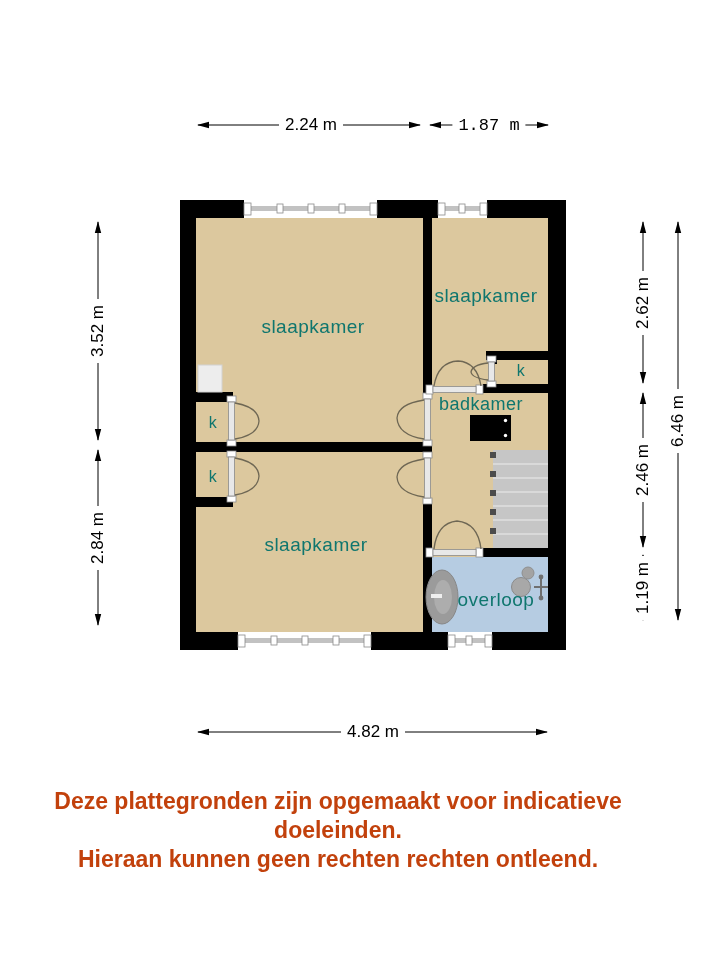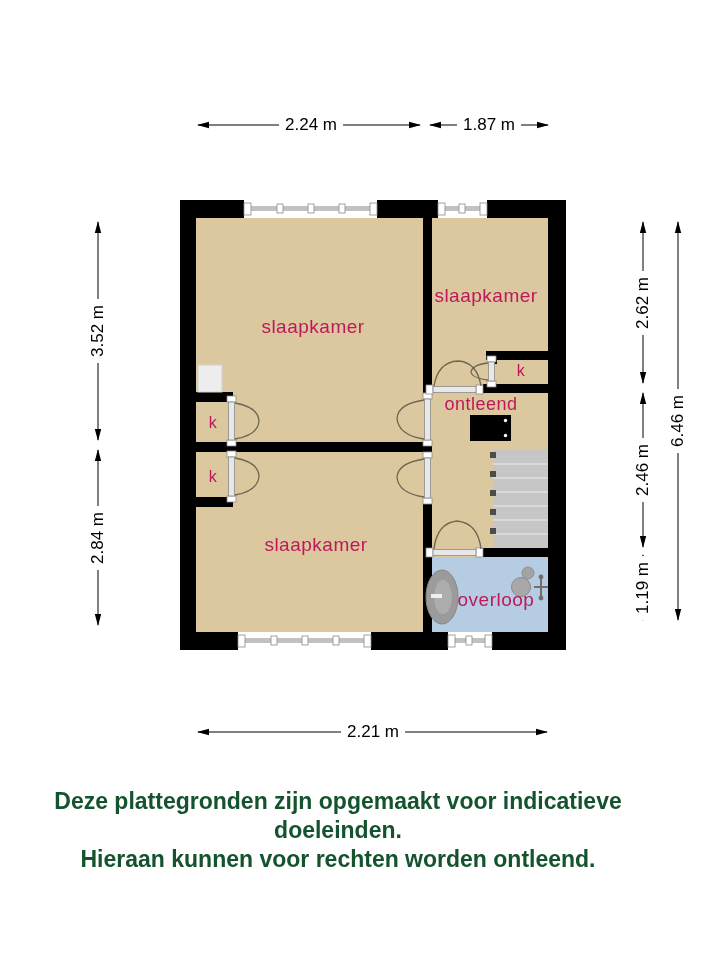--- a/index.html
+++ b/index.html
@@ -4,34 +4,34 @@
 <style>
   html, body { margin:0; padding:0; background:#ffffff; }
   .canvas {
     position:relative; width:720px; height:960px; background:#ffffff;
     font-family:"Liberation Sans", sans-serif; overflow:hidden;
   }
   svg.plan { position:absolute; left:0; top:0; }
 
   .label {
     position:absolute; transform:translate(-50%,-50%);
-    font-size:19px; color:#be185d; white-space:nowrap; letter-spacing:0.5px;
+    font-size:19px; color:#0f766e; white-space:nowrap; letter-spacing:0.5px;
   }
   .label.mid { font-size:18px; }
   .label.small { font-size:16px; }
 
   .dim {
     position:absolute; transform:translate(-50%,-50%);
     font-size:17px; color:#000; background:#fff; padding:0 6px; white-space:nowrap;
   }
   .dim.vert { transform:translate(-50%,-50%) rotate(-90deg); }
 
   .disclaimer {
     position:absolute; left:0; top:787px; width:676px; text-align:center;
-    font-weight:bold; font-size:23px; line-height:29px; color:#14532d;
+    font-weight:bold; font-size:23px; line-height:29px; color:#c2410c;
   }
 
   
   .wall { fill:#000; }
   .win-base { fill:#ffffff; }
   .win-band { fill:#c2c2c2; }
   .win-mark { fill:#ffffff; stroke:#8b8b8b; stroke-width:0.8; }
   .door-strip { fill:#e8e8e8; stroke:#8b8b8b; stroke-width:0.8; }
   .hinge { fill:#ffffff; stroke:#8b8b8b; stroke-width:0.8; }
   .swing { fill:none; stroke:#6e6754; stroke-width:1.3; }
@@ -202,34 +202,34 @@
       <line class="dimline" x1="643" y1="393" x2="643" y2="547" marker-start="url(#arr)" marker-end="url(#arr)"></line>
       <line class="dimline" x1="643" y1="555" x2="643" y2="620" marker-start="url(#arr)" marker-end="url(#arr)"></line>
       <line class="dimline" x1="678" y1="222" x2="678" y2="620" marker-start="url(#arr)" marker-end="url(#arr)"></line>
       <line class="dimline" x1="198" y1="732" x2="547" y2="732" marker-start="url(#arr)" marker-end="url(#arr)"></line>
     </g>
   </svg>
 
   <div class="label" style="left:313px; top:327px;">slaapkamer</div>
   <div class="label" style="left:486px; top:296px;">slaapkamer</div>
   <div class="label" style="left:316px; top:545px;">slaapkamer</div>
-  <div class="label mid" style="left:481px; top:404px;">ontleend</div>
+  <div class="label mid" style="left:481px; top:404px;">badkamer</div>
   <div class="label" style="left:496px; top:600px;">overloop</div>
   <div class="label small" style="left:213px; top:423px;">k</div>
   <div class="label small" style="left:213px; top:477px;">k</div>
   <div class="label small" style="left:521px; top:371px;">k</div>
 
   <span class="dim" style="left:311px; top:125px;">2.24 m</span>
-  <span class="dim" style="left:489px; top:125px;">1.87 m</span>
+  <span class="dim" style="left:489px; top:125px;font-family:Liberation Mono, monospace;">1.87 m</span>
   <span class="dim vert" style="left:98px; top:331px;">3.52 m</span>
   <span class="dim vert" style="left:98px; top:538px;">2.84 m</span>
   <span class="dim vert" style="left:643px; top:303px;">2.62 m</span>
   <span class="dim vert" style="left:643px; top:470px;">2.46 m</span>
   <span class="dim vert" style="left:643px; top:588px;">1.19 m</span>
   <span class="dim vert" style="left:678px; top:421px;">6.46 m</span>
-  <span class="dim" style="left:373px; top:732px;">2.21 m</span>
+  <span class="dim" style="left:373px; top:732px;">4.82 m</span>
 
   <div class="disclaimer">
     <div>Deze plattegronden zijn opgemaakt voor indicatieve doeleinden.</div>
-    <div>Hieraan kunnen voor rechten worden ontleend.</div>
+    <div>Hieraan kunnen geen rechten rechten ontleend.</div>
   </div>
 
 </div>
 
 </body></html>

